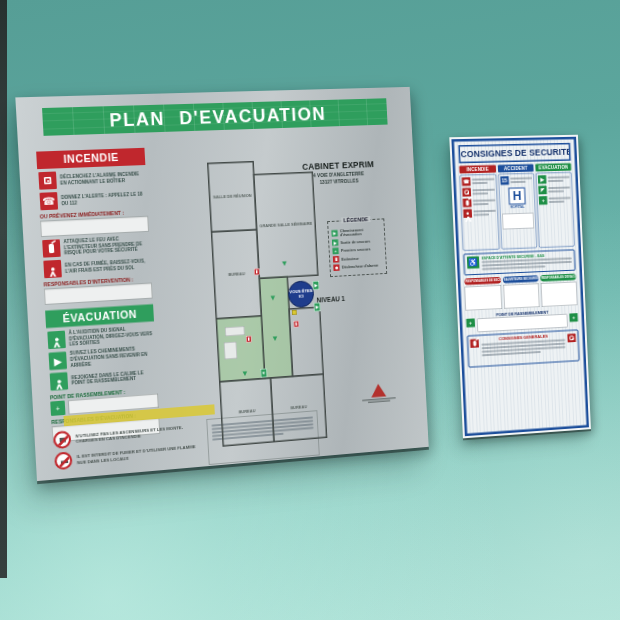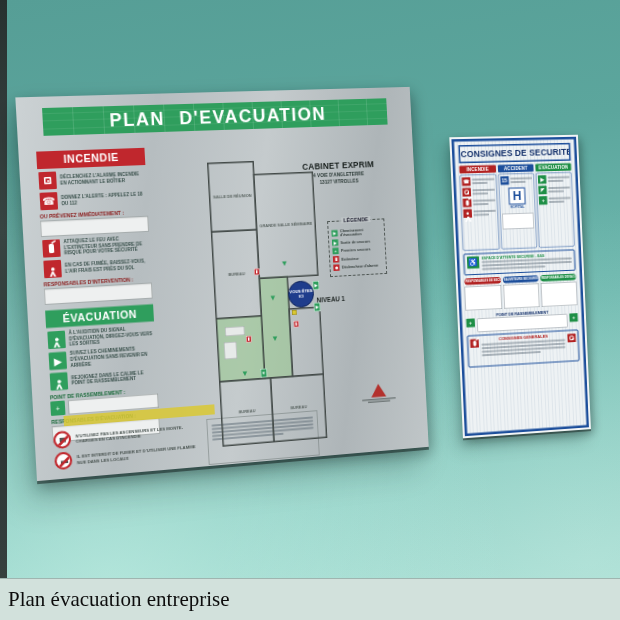--- a/index.html
+++ b/index.html
@@ -499,16 +499,13 @@
           <div class="tl"></div>
             <div class="tl"></div>
             <div class="tl"></div>
             <div class="tl short"></div>
         </div>
 
       </div>
     </div>
   </div>
 
-  <div class="caption-bar">
-    <div class="cap">Plan évacuation entreprise</div>
-  </div>
 </div>
 
 </body></html>

